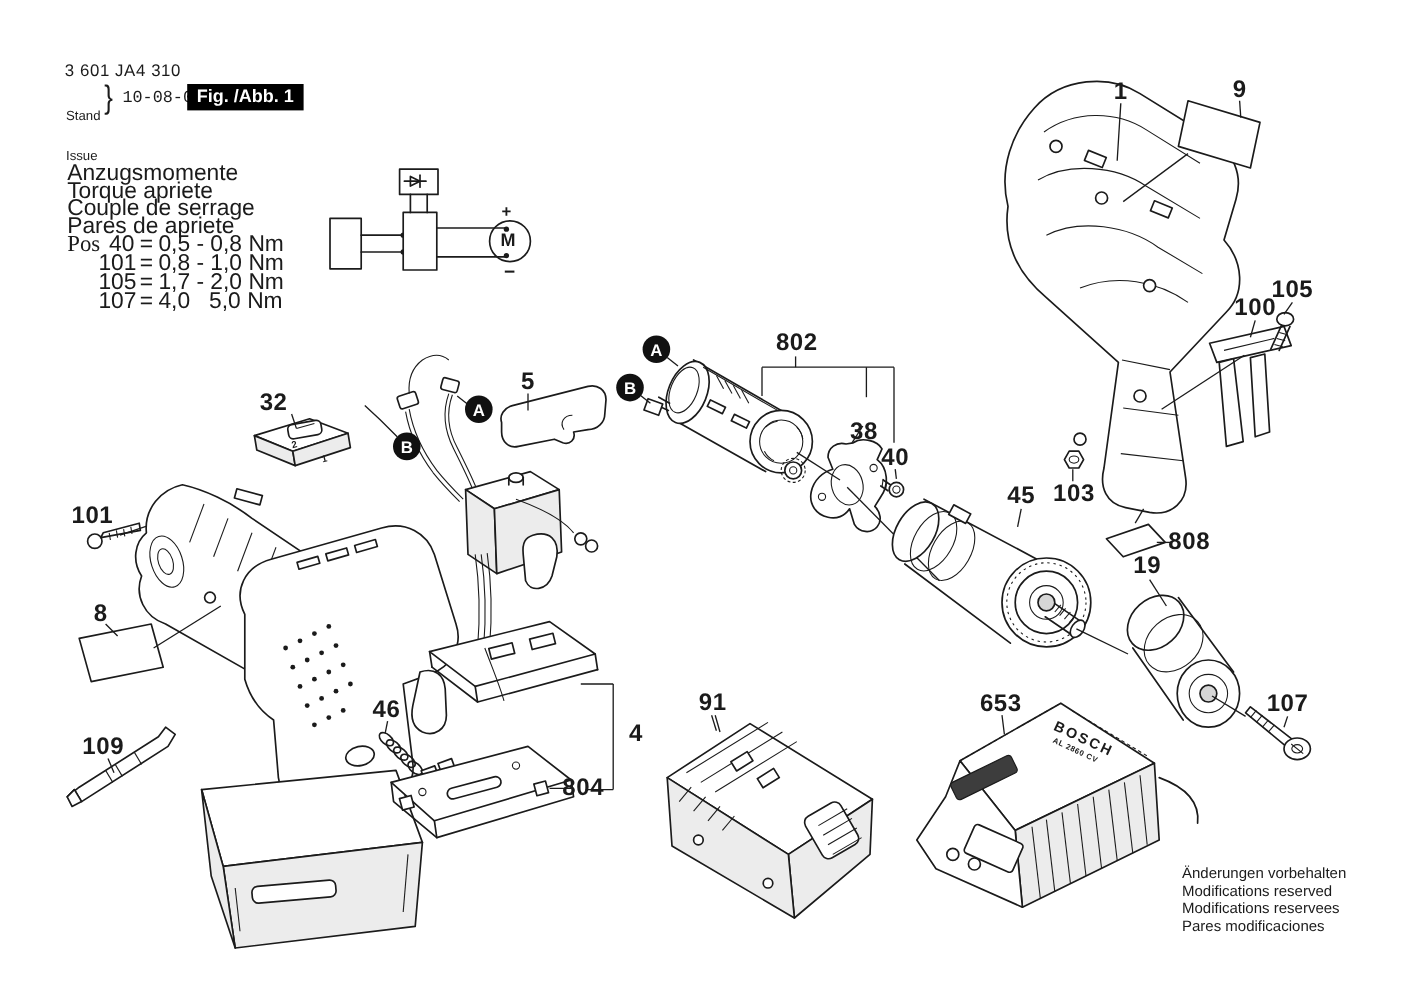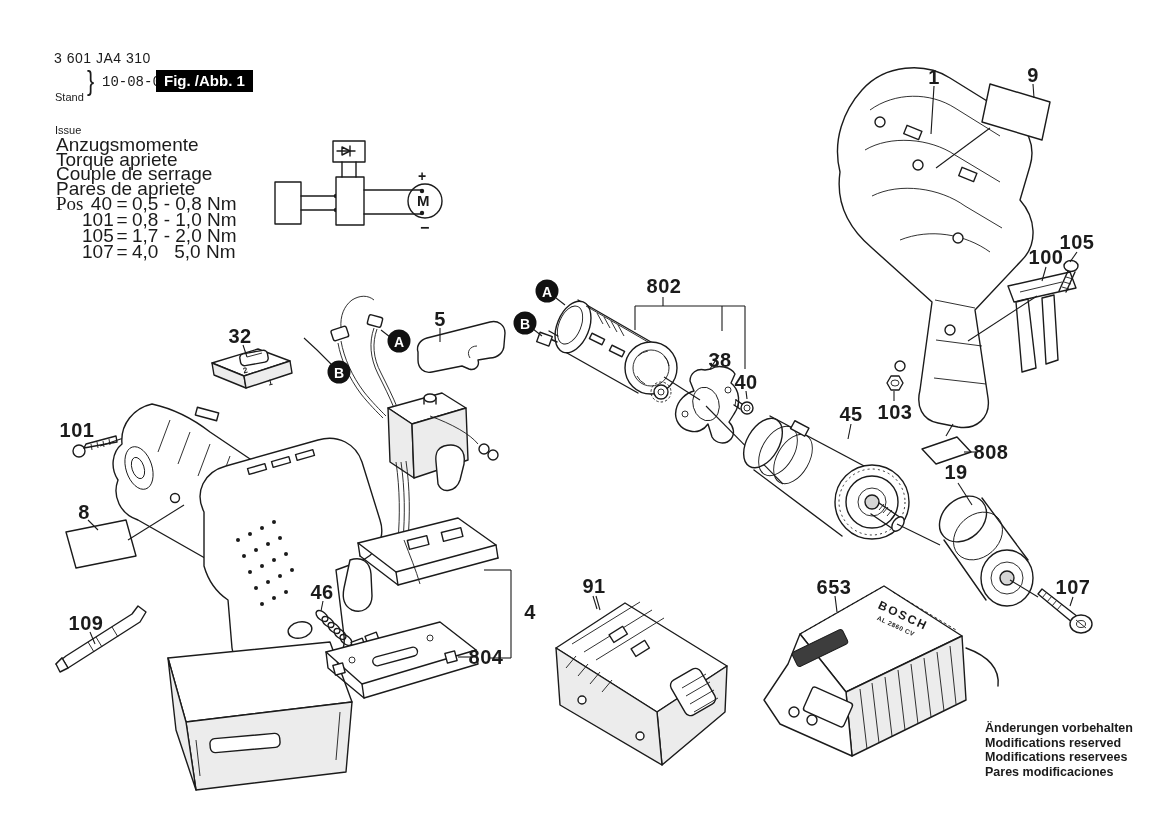--- a/index.html
+++ b/index.html
@@ -21,21 +21,21 @@
   .hdr-si{left:55px;top:70px;font-size:11px;line-height:11px;}
   .hdr-brace{left:86px;top:66px;font-size:27px;font-weight:300;transform:scaleX(.8);}
   .hdr-date{left:102px;top:74px;font-size:14px;font-family:Liberation Mono, monospace;}
   .figbox{position:absolute;left:156px;top:70px;background:#000;color:#fff;font-weight:bold;font-size:15px;padding:2px 8px 3px 8px;}
   .torque{position:absolute;left:56px;top:138px;font-size:19px;line-height:14.5px;}
   .trow{display:flex;line-height:16px;}
   .tpos{width:26px;font-family:Liberation Serif, serif;}
   .tnum{width:30px;text-align:right;}
   .teq{width:20px;text-align:center;}
   .tval{white-space:pre;}
-  .footer{position:absolute;left:985px;top:721px;font-size:12.5px;line-height:14.5px;font-weight:bold;}
+  .footer{position:absolute;left:985px;top:721px;font-size:12.5px;line-height:14.5px;}
   .schem-m{left:417px;top:192px;font-size:15px;font-weight:bold;}
   .schem-p{left:418px;top:168px;font-size:14px;font-weight:bold;}
   .schem-n{left:420px;top:219px;font-size:16px;font-weight:bold;}
   .brand{position:absolute;left:882px;top:598px;font-size:12px;font-weight:bold;letter-spacing:2px;transform:rotate(25deg);transform-origin:left top;}
   .model{position:absolute;left:879px;top:614px;font-size:6.5px;font-weight:bold;letter-spacing:.5px;transform:rotate(25deg);transform-origin:left top;}
   .selmark{position:absolute;font-size:8px;font-weight:bold;transform:rotate(-14deg);}
 </style>
 </head>
 <body>
 
@@ -478,21 +478,21 @@
   <div class="co" style="left:1077px;top:242px">105</div>
   <div class="co" style="left:1046px;top:257px">100</div>
   <div class="co" style="left:895px;top:412px">103</div>
   <div class="co" style="left:991px;top:452px">808</div>
   <div class="co" style="left:664px;top:286px">802</div>
   <div class="co" style="left:720px;top:360px">38</div>
   <div class="co" style="left:746px;top:382px">40</div>
   <div class="co" style="left:851px;top:414px">45</div>
   <div class="co" style="left:956px;top:472px">19</div>
   <div class="co" style="left:1073px;top:587px">107</div>
-  <div class="co" style="left:240px;top:336px">32</div>
+  <div class="co" style="left:228px;top:336px">32</div>
   <div class="co" style="left:77px;top:430px">101</div>
   <div class="co" style="left:84px;top:512px">8</div>
   <div class="co" style="left:86px;top:623px">109</div>
   <div class="co" style="left:440px;top:319px">5</div>
   <div class="co" style="left:322px;top:592px">46</div>
   <div class="co" style="left:530px;top:612px">4</div>
   <div class="co" style="left:486px;top:657px">804</div>
   <div class="co" style="left:594px;top:586px">91</div>
   <div class="co" style="left:834px;top:587px">653</div>
 

